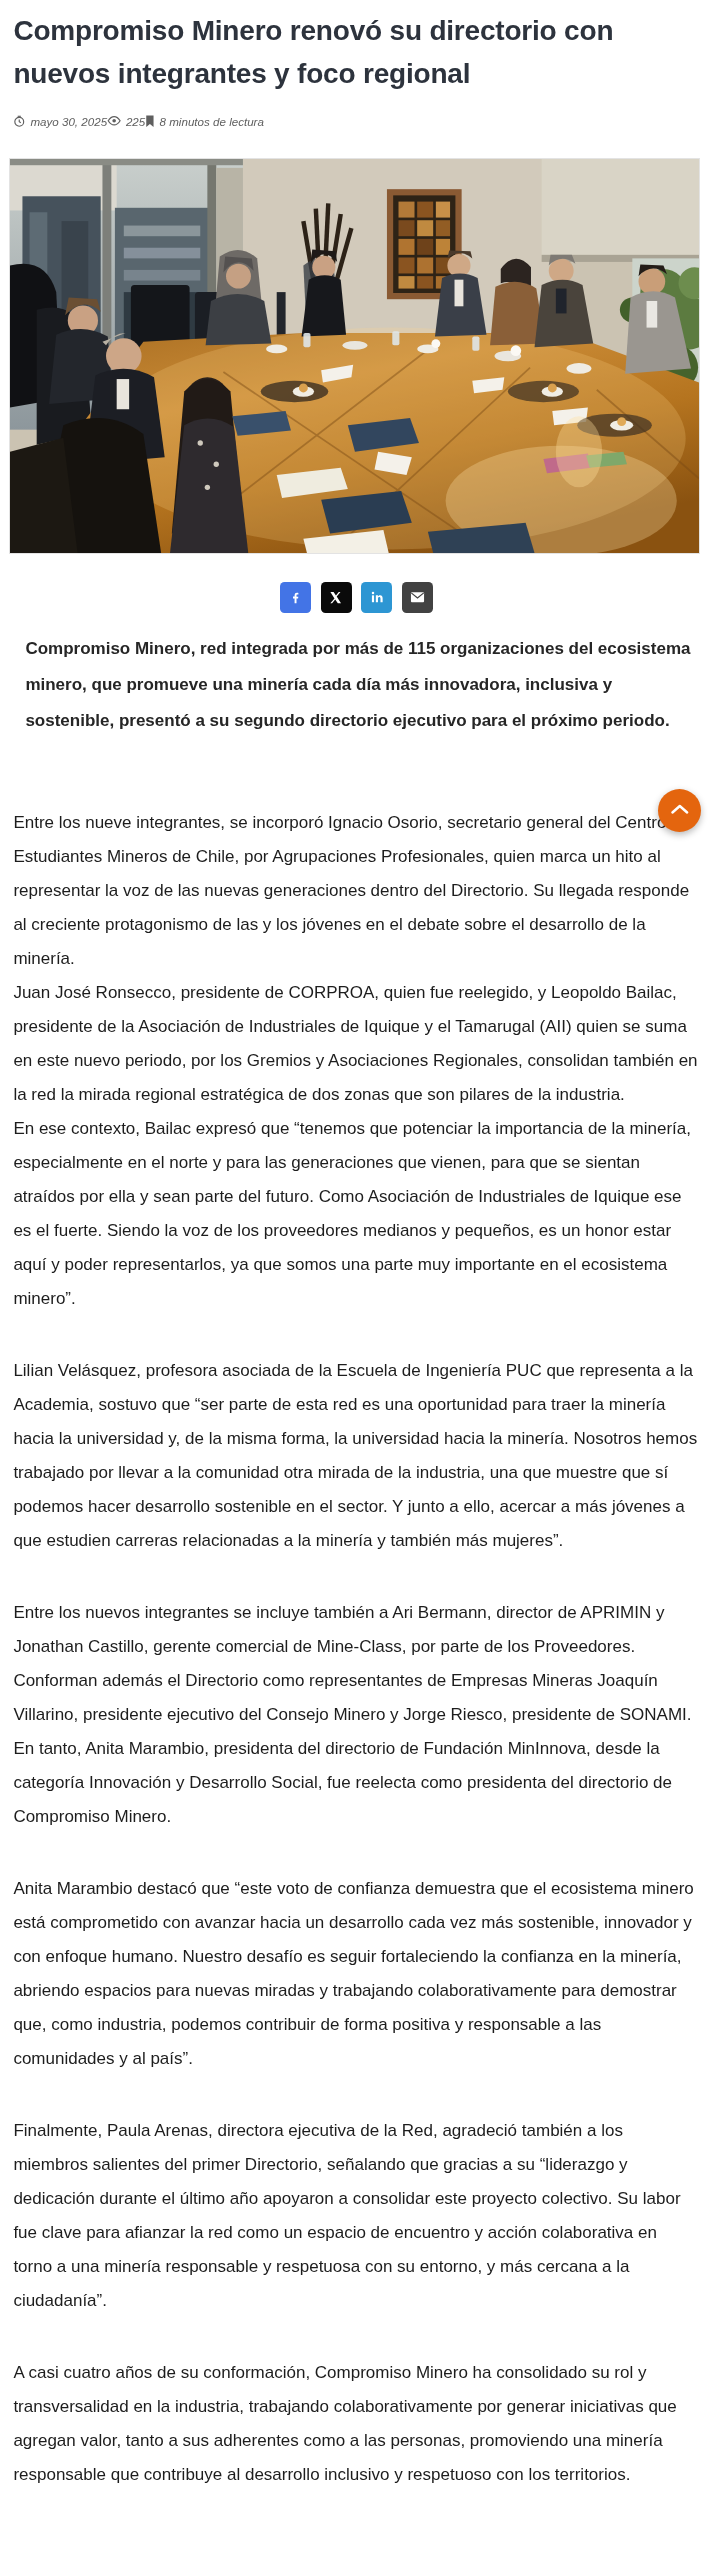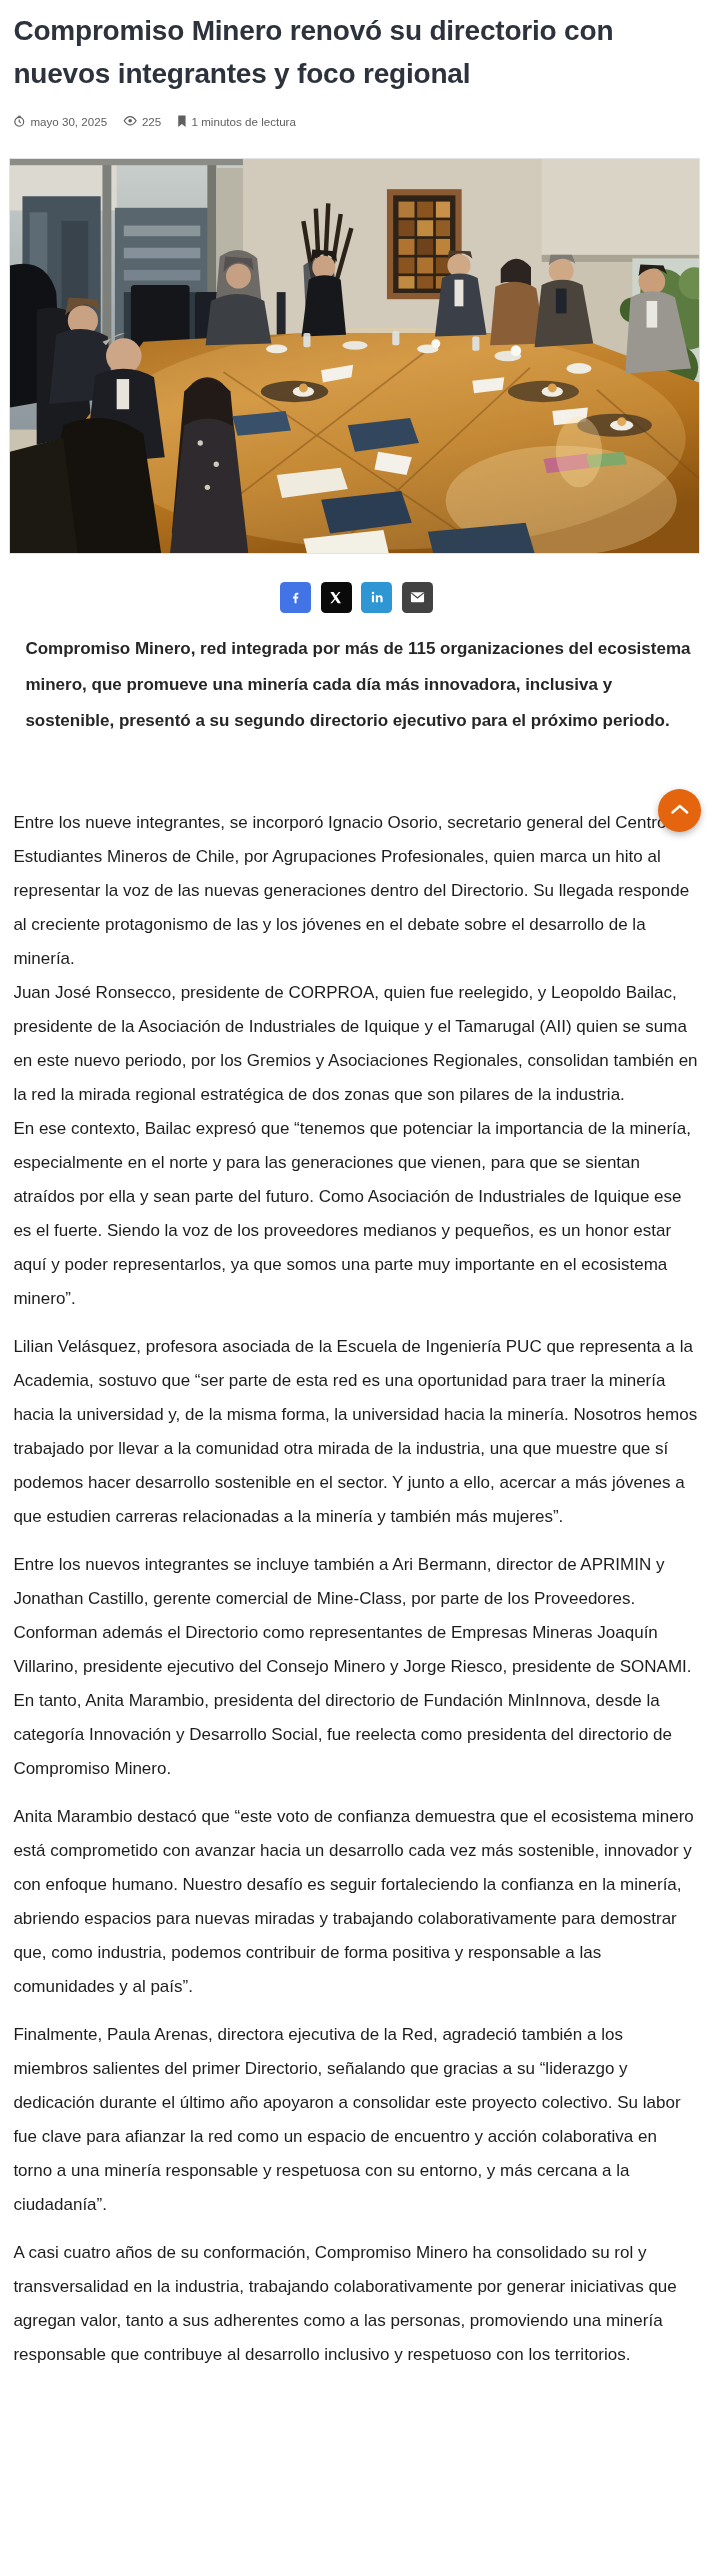--- a/index.html
+++ b/index.html
@@ -2,37 +2,37 @@
 <html lang="es" style="font-size:14.3px"><head>
 <meta charset="utf-8">
 <style>
   html,body{margin:0;padding:0;background:#ffffff;}
   body{width:713px;font-family:"Liberation Sans","DejaVu Sans",sans-serif;color:#1b1b1b;position:relative;}
   .page{width:713px;box-sizing:border-box;padding:9px 13.4px 27px 13.4px;position:relative;}
 
   h1.title{
     margin:0;color:#2d333d;font-size:28px;line-height:43px;font-weight:700;letter-spacing:-0.2px;
   }
-  .meta{display:flex;align-items:center;gap:16px;margin-top:19.6px;color:#5f5f5f;font-size:11.6px;}
+  .meta{display:flex;align-items:center;gap:0;margin-top:19.6px;color:#5f5f5f;font-size:11.6px;font-style:italic;}
   .meta .mi{display:flex;align-items:center;gap:4.5px;}
   .meta svg{display:block;}
 
   figure.photo{margin:30px -4.5px 0 -4.5px;width:691px;height:396px;border:0.9px solid #e3e3e3;box-sizing:border-box;overflow:hidden;}
   figure.photo svg{display:block;width:100%;height:100%;}
 
   .share{display:flex;justify-content:center;gap:9.8px;margin-top:28.5px;}
   .sbtn{width:31px;height:31px;border-radius:4.5px;display:flex;align-items:center;justify-content:center;border:none;cursor:pointer;padding:0;}
   .sbtn svg{display:block;}
 
   p.intro{
     margin:18px 0 0 12px;font-size:17px;font-weight:700;line-height:36px;color:#262626;
   }
   .body{margin-top:67px;}
   .body p{margin:0;font-size:17px;line-height:34px;color:#1d1d1d;}
-  .body p.gap{margin-top:14px;}
+  .body p.gap{margin-top:38px;}
 
   .totop{
     position:absolute;top:789px;right:11.6px;width:43px;height:43px;border-radius:50%;
     border:none;cursor:pointer;display:flex;align-items:center;justify-content:center;
     box-shadow:0 2.7px 7.1px rgba(0,0,0,.28);background:#e4650e;
   }
 </style>
 </head>
 <body>
 
@@ -59,21 +59,21 @@
         </svg>
       </span>
       <span>225</span>
     </span>
     <span class="mi">
       <span>
         <svg width="9.8" height="12.5" viewBox="0 0 18 24" fill="#5f5f5f">
           <path d="M2 1h14v22l-7-5.6L2 23z"></path>
         </svg>
       </span>
-      <span>1 minutos de lectura</span>
+      <span>8 minutos de lectura</span>
     </span>
   </div>
 
   <figure class="photo">
     <svg viewBox="0 0 775 444" preserveAspectRatio="none">
       <defs>
         <linearGradient id="wood" x1="0" y1="0" x2="0.6" y2="1">
           <stop offset="0" stop-color="#a96e22"></stop>
           <stop offset="0.35" stop-color="#c98a35"></stop>
           <stop offset="0.65" stop-color="#b5741f"></stop>

